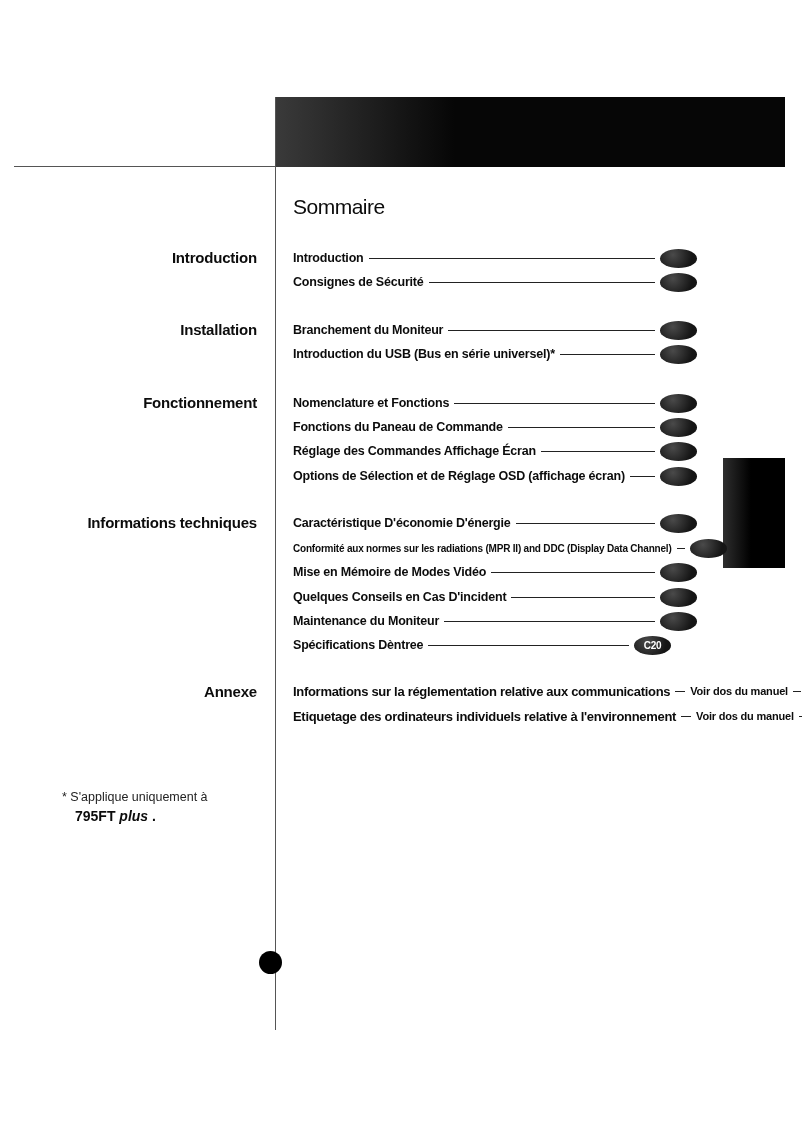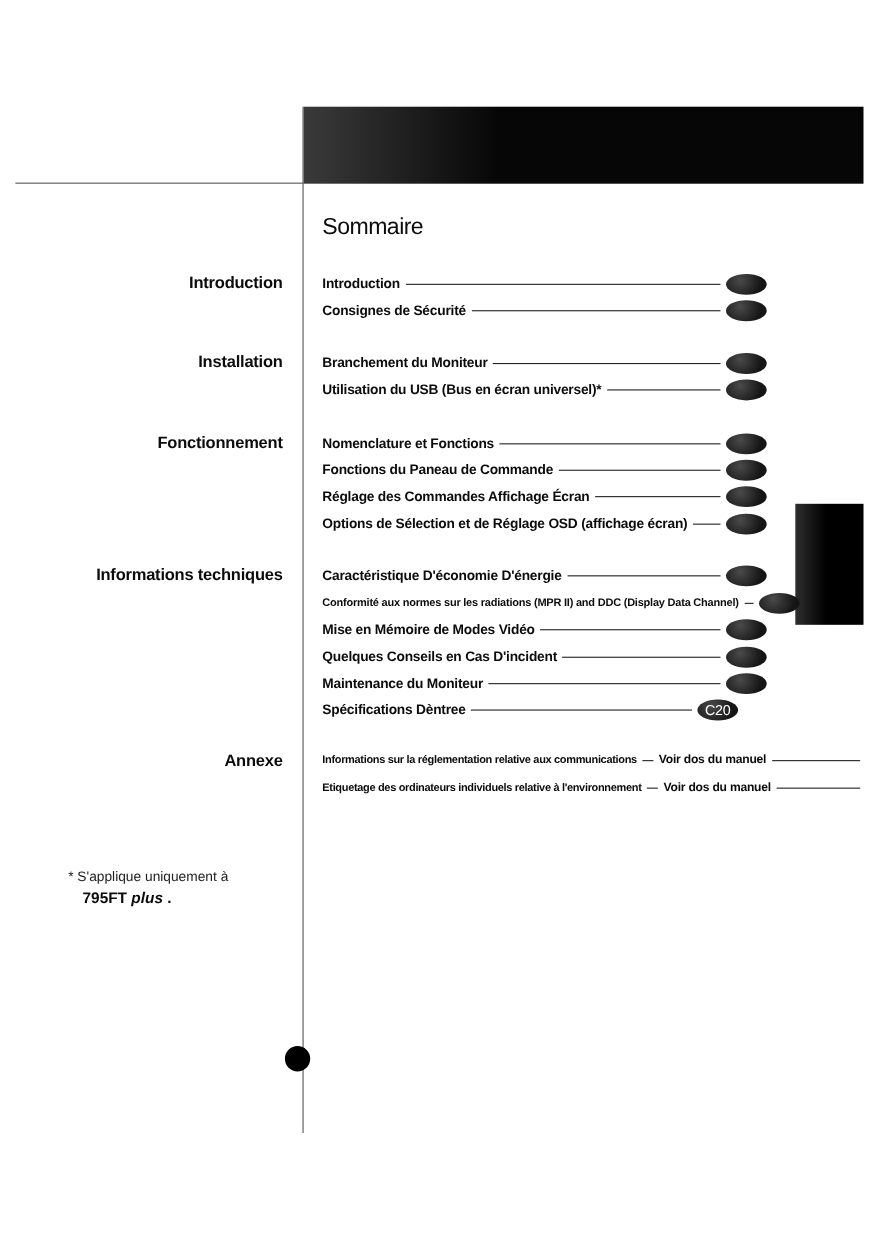--- a/index.html
+++ b/index.html
@@ -64,43 +64,43 @@
   .toc-row.wide  { width: 494px; }
   .toc-row.short { width: 378px; }
 
   .toc-label {
     font-weight: bold;
     font-size: 12.5px;
     letter-spacing: -0.2px;
     white-space: nowrap;
     color: #0c0c0c;
   }
-  .toc-label.sm { font-size: 10px; letter-spacing: -0.3px; }
+  .toc-label.sm { font-size: 13px; letter-spacing: -0.3px; }
   .toc-label.xs { font-size: 10px;   letter-spacing: -0.2px; }
 
   .leader {
     flex: 1 1 auto;
     height: 1px;
     background: #222222;
     margin: 0 5px;
     min-width: 8px;
   }
   .leader.dash { flex: 0 0 10px; }
 
   .page-badge {
     flex: 0 0 auto;
     width: 37px; height: 19px;
     border-radius: 50%;
     background: radial-gradient(circle at 35% 30%, #4a4a4a, #151515 70%);
     display: flex;
     align-items: center;
     justify-content: center;
     color: #ffffff;
-    font-size: 13px;
-    font-weight: normal;
+    font-size: 10px;
+    font-weight: bold;
     letter-spacing: -0.3px;
   }
 
   .note {
     flex: 0 0 auto;
     font-weight: bold;
     font-size: 11px;
     letter-spacing: -0.2px;
     white-space: nowrap;
     color: #0c0c0c;
@@ -163,21 +163,21 @@
   <span class="page-badge"></span>
 </div>
 
 <div class="toc-row" style="top:320px">
   <span class="toc-label">Branchement du Moniteur</span>
   <span class="leader"></span>
   <span class="page-badge"></span>
 </div>
 
 <div class="toc-row" style="top:344px">
-  <span class="toc-label">Utilisation du USB (Bus en écran universel)*</span>
+  <span class="toc-label">Introduction du USB (Bus en série universel)*</span>
   <span class="leader"></span>
   <span class="page-badge"></span>
 </div>
 
 <div class="toc-row" style="top:393px">
   <span class="toc-label">Nomenclature et Fonctions</span>
   <span class="leader"></span>
   <span class="page-badge"></span>
 </div>
 

